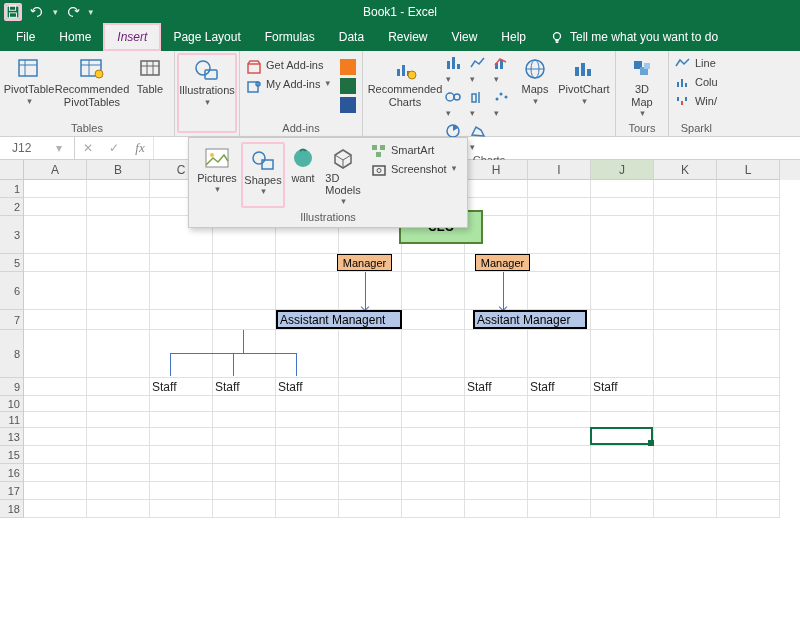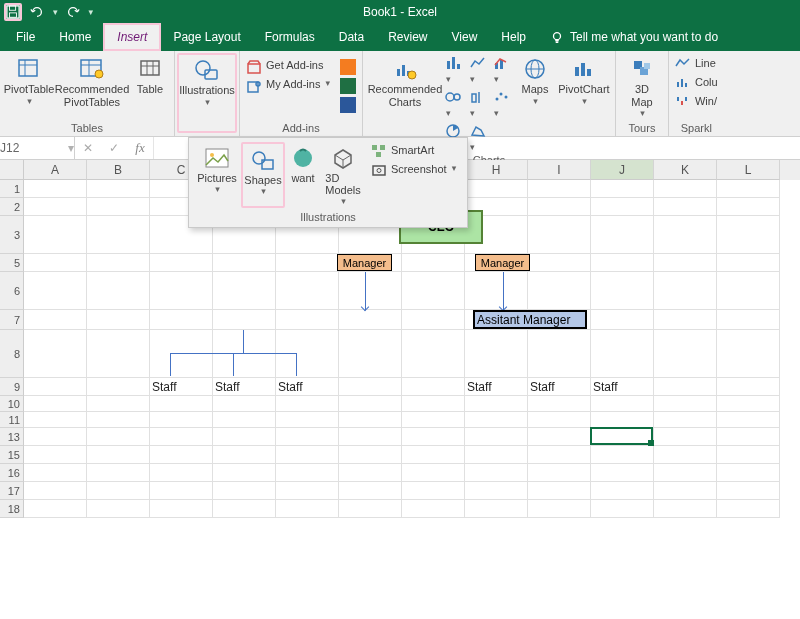--- a/index.html
+++ b/index.html
@@ -35,21 +35,21 @@
 
 .illus-panel { position: absolute; top: 137px; left: 188px; width: 280px; background: #f0f0f0; border: 1px solid #c9c9c9; box-shadow: 2px 3px 6px rgba(0,0,0,0.2); z-index: 10; padding-top: 4px; }
 .illus-row1 { display: flex; padding: 0 4px; }
 .illus-item { display: flex; flex-direction: column; align-items: center; font-size: 11px; color: #404040; padding: 2px 4px; width: 48px; cursor: pointer;}
 .illus-item .ic { height: 28px; display: flex; align-items: center; justify-content: center; }
 .illus-label { text-align: center; font-size: 11px; color: #5a5a5a; padding: 3px 0 4px; }
 .illus-side { display: flex; flex-direction: column; gap: 3px; padding-left: 6px; padding-top: 2px; }
 
 
 .formula-bar { height: 23px; border-bottom: 1px solid #d0d0d0; display: flex; align-items: center; background: #fff; }
-.name-box { width: 75px; height: 100%; border-right: 1px solid #d0d0d0; display: flex; align-items: center; padding: 0 0; font-size: 12px; color: #666; }
+.name-box { width: 75px; height: 100%; border-right: 1px solid #d0d0d0; display: flex; align-items: center; padding: 0 12px; font-size: 12px; color: #666; }
 .name-box span.dd { margin-left: auto; opacity: 0.5; }
 .fb-btn { width: 26px; text-align: center; color: #aaa; cursor: pointer; }
 .fx { font-style: italic; font-family: "Times New Roman", serif; color: #888; font-size: 13px;}
 .fb-input { flex: 1; height: 100%; border-left: 1px solid #e5e5e5; }
 
 
 .grid { position: relative; }
 .col-headers { display: flex; height: 20px; background: #eee; }
 .corner { width: 24px; background: #eee; border-right: 1px solid #ccc; border-bottom: 1px solid #ccc; }
 .ch { flex: 0 0 63px; border-right: 1px solid #d4d4d4; border-bottom: 1px solid #ccc; display: flex; align-items: center; justify-content: center; font-size: 12px; color: #555; background: #eee; }
@@ -682,20 +682,21 @@
         <div class="cell"></div>
       </div>
     </div>
     <div class="shape ceo" style="left:399px;top:50px;width:84px;height:34px">CEO</div>
     <div class="shape mgr" style="left:337px;top:94px;width:55px;height:17px">Manager</div>
     <div class="shape mgr" style="left:475px;top:94px;width:55px;height:17px">Manager</div>
     <div class="line" style="left:365px;top:112px;width:1px;height:38px"></div>
     <div class="line" style="position:absolute;border-left:1px solid #4472c4;border-bottom:1px solid #4472c4;left:362px;top:144px;width:6px;height:6px;transform:rotate(-45deg);background:transparent"></div>
     <div class="line" style="left:503px;top:112px;width:1px;height:38px"></div>
     <div class="line" style="position:absolute;border-left:1px solid #4472c4;border-bottom:1px solid #4472c4;left:500px;top:144px;width:6px;height:6px;transform:rotate(-45deg);background:transparent"></div>
+    <div class="shape am" style="left:276px;top:150px;width:126px;height:19px;justify-content:flex-start;padding-left:2px">Assistant Managent</div>
     <div class="shape am" style="left:473px;top:150px;width:114px;height:19px;justify-content:flex-start;padding-left:2px">Assitant Manager</div>
     <div class="line" style="left:243px;top:170px;width:1px;height:23px"></div>
     <div class="line" style="left:170px;top:193px;width:126px;height:1px"></div>
     <div class="line" style="left:170px;top:193px;width:1px;height:23px"></div>
     <div class="line" style="left:233px;top:193px;width:1px;height:23px"></div>
     <div class="line" style="left:296px;top:193px;width:1px;height:23px"></div>
     <div class="sel-cell" style="left:590px;top:267px;width:63px;height:18px">
       <div class="sel-handle"></div>
     </div>
   </div>

